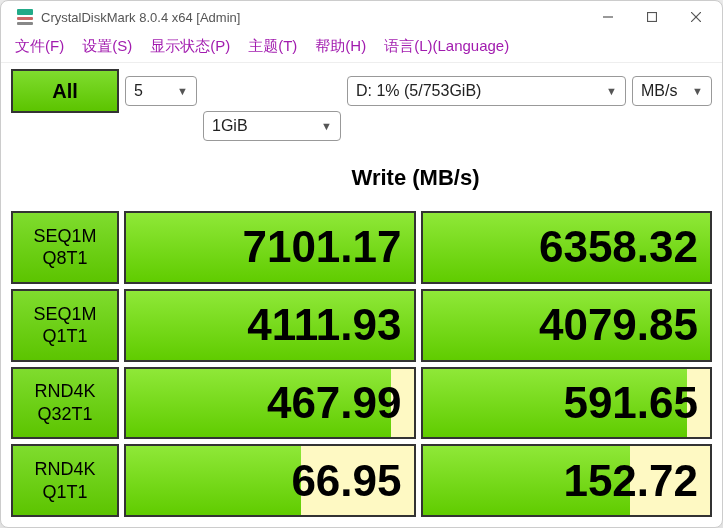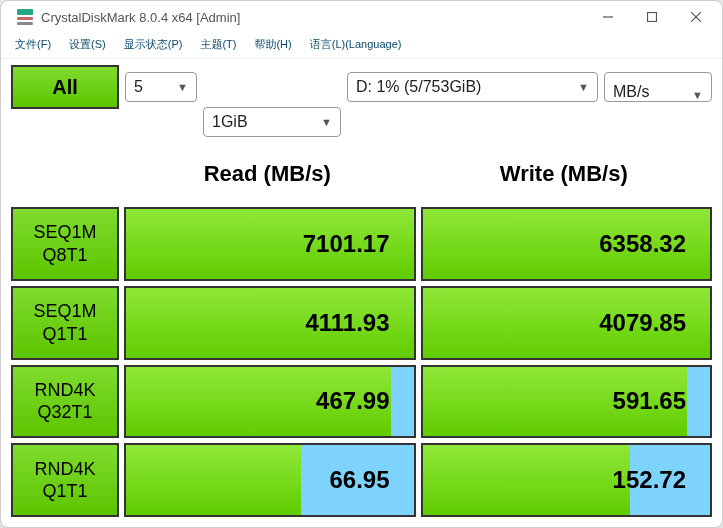--- a/index.html
+++ b/index.html
@@ -41,22 +41,22 @@
 .titlebar .wbtn {
   width: 44px; height: 28px;
   display: flex; align-items: center; justify-content: center;
   color: #555;
   font-size: 12px;
 }
 .menubar {
   display: flex;
   gap: 18px;
   padding: 4px 14px 6px 14px;
-  font-size: 11px;
-  color: #0c4a6e;
+  font-size: 15px;
+  color: #a21caf;
   border-bottom: 1px solid #eee;
 }
 .menubar .mitem { cursor: default; }
 .content {
   flex: 1;
   padding: 6px 10px 10px 10px;
   display: flex;
   flex-direction: column;
   gap: 15px;
 }
@@ -87,21 +87,21 @@
   padding: 0 8px;
   font-size: 16px;
   color: #222;
   background: #fff;
   margin-top: 7px;
 }
 .select .chev { font-size: 11px; color: #555; margin-left: 8px; }
 .sel-count { width: 72px; }
 .sel-size { width: 138px; margin-top: 42px; }
 .sel-drive { flex: 1; }
-.sel-unit { width: 108px; align-items: flex-end; }
+.sel-unit { width: 80px; }
 .headers {
   display: flex;
   margin-top: 6px;
 }
 .headers .spacer { width: 108px; }
 .headers .hcell {
   flex: 1;
   text-align: center;
   font-weight: bold;
   font-size: 22px;
@@ -131,25 +131,25 @@
   line-height: 1.25;
   color: #000;
 }
 .cell {
   flex: 1;
   border: 2px solid #333;
   position: relative;
   display: flex;
   align-items: center;
   justify-content: flex-end;
-  padding-right: 24px;
+  padding-right: 12px;
   font-weight: bold;
-  font-size: 24px;
+  font-size: 44px;
   color: #000;
-  background: #7dd3fc;
+  background: #fef9c3;
   overflow: hidden;
 }
 .cell .fill {
   position: absolute;
   left: 0; top: 0; bottom: 0;
   background: linear-gradient(#8fe838, #60cc00);
   z-index: 0;
 }
 .cell .val { position: relative; z-index: 1; }
 </style>
@@ -209,21 +209,20 @@
         <span class="chev">▼</span>
       </div>
       <div class="select sel-unit">
         <span>MB/s</span>
         <span class="chev">▼</span>
       </div>
     </div>
 
     <div class="headers">
       <div class="spacer"></div>
-      <div class="hcell">Read (MB/s)</div>
       <div class="hcell">Write (MB/s)</div>
     </div>
 
     <div class="grid">
       <div class="row">
         <div class="lbl">
           <span>SEQ1M</span>
           <span>Q8T1</span>
         </div>
         <div class="cell">

